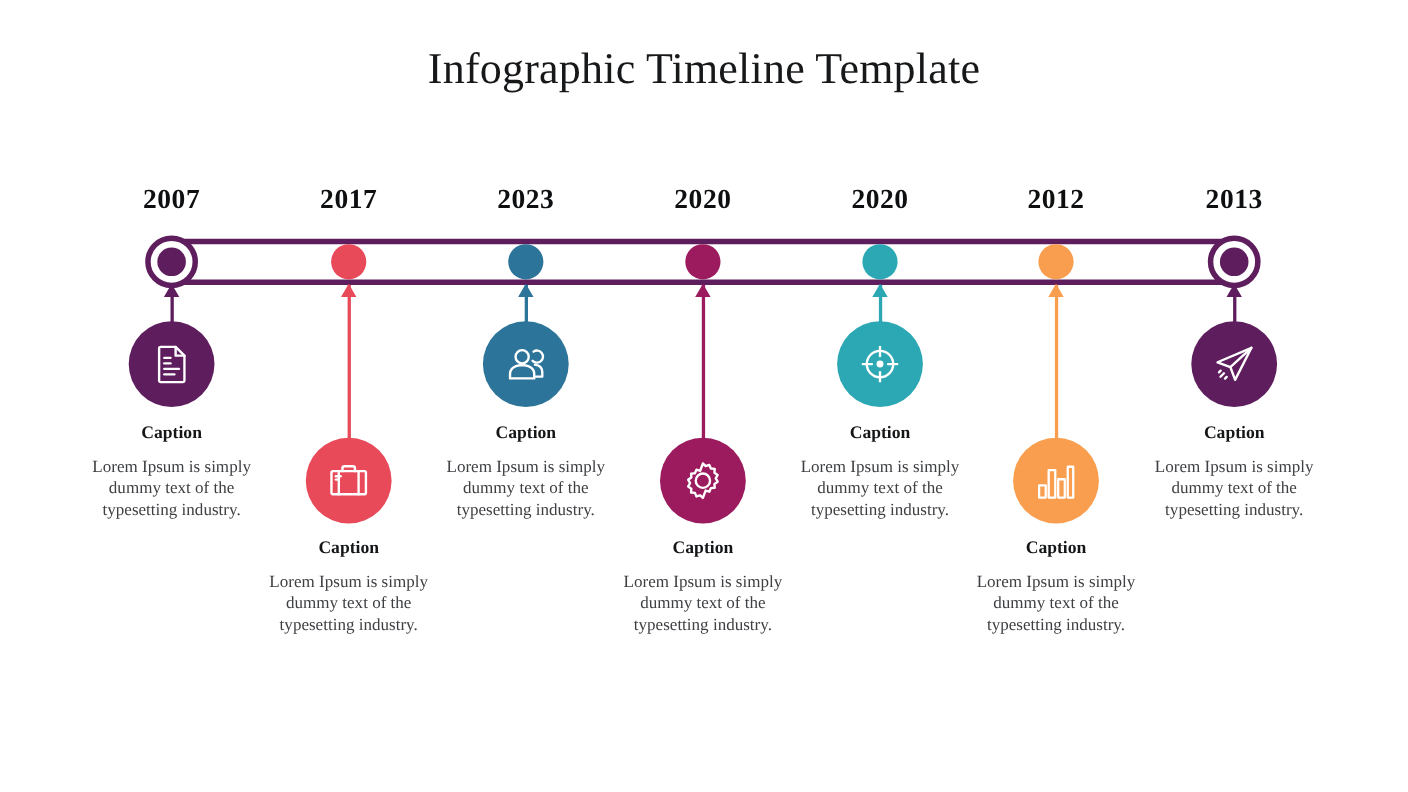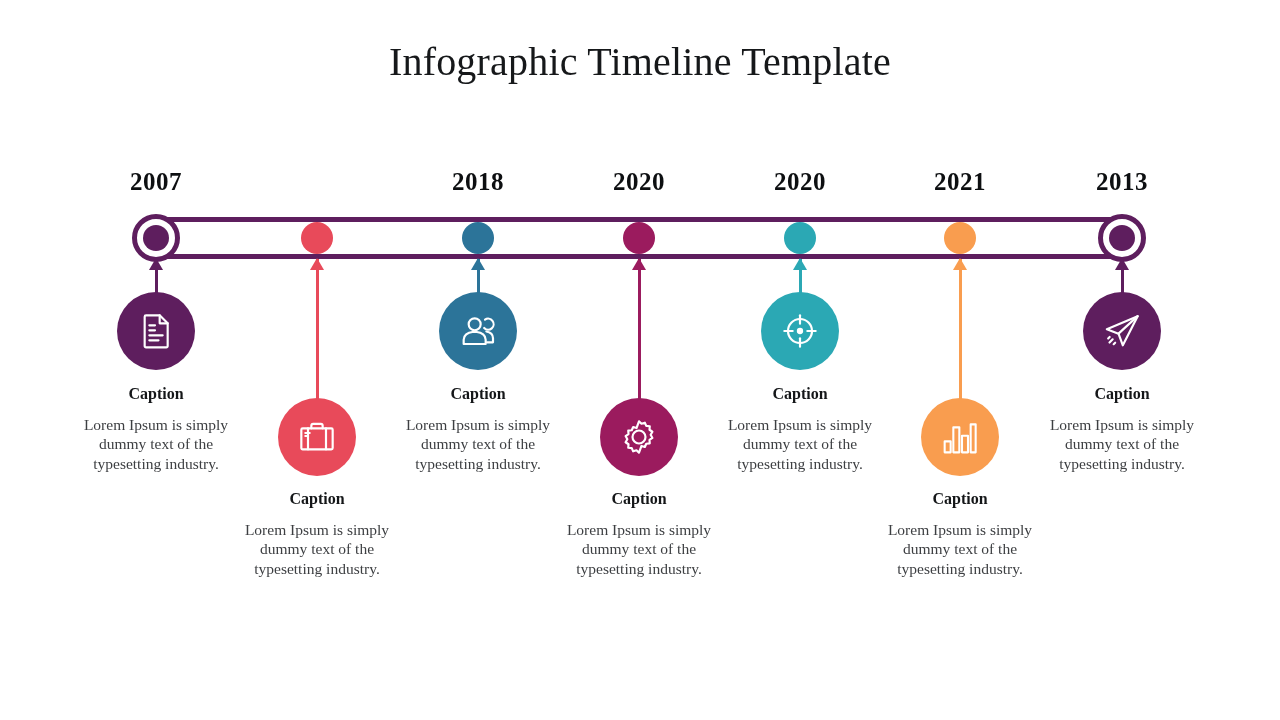--- a/index.html
+++ b/index.html
@@ -218,20 +218,21 @@
     </svg>
           </span>
     </div>
 
     <div class="caption-block">
       <div class="caption-title">Caption</div>
       <div class="caption-body">Lorem Ipsum is simply dummy text of the typesetting industry.</div>
     </div>
   </div>
       <div class="node" style="--cx: 317px; --c: #E84A5A; --circle-top: 398px; --caption-top: 490px; --arrow-top: 259px; --arrow-h: 140px;">
+    <div class="year">2017</div>
 
     <div class="dot"></div>
 
     <div class="arrow"></div>
 
     <div class="icon-circle">
       <span>
             <svg viewBox="0 0 24 24" fill="none" stroke="#ffffff" stroke-width="1.3" stroke-linecap="round" stroke-linejoin="round">
       <rect x="2.6" y="6.8" width="18.8" height="12.6" rx="0.8"></rect>
       <path d="M8.6 6.8V5.2c0-.6.5-1.1 1.1-1.1h4.6c.6 0 1.1.5 1.1 1.1v1.6"></path>
@@ -242,21 +243,21 @@
     </svg>
           </span>
     </div>
 
     <div class="caption-block">
       <div class="caption-title">Caption</div>
       <div class="caption-body">Lorem Ipsum is simply dummy text of the typesetting industry.</div>
     </div>
   </div>
       <div class="node" style="--cx: 478px; --c: #2C7499; --circle-top: 292px; --caption-top: 385px; --arrow-top: 259px; --arrow-h: 34px;">
-    <div class="year">2018</div>
+    <div class="year">2023</div>
 
     <div class="dot"></div>
 
     <div class="arrow"></div>
 
     <div class="icon-circle">
       <span>
             <svg viewBox="0 0 24 24" fill="none" stroke="#ffffff" stroke-width="1.3" stroke-linecap="round" stroke-linejoin="round">
       <path d="M16.2 5.2a3.3 3.3 0 1 1-.5 5"></path>
       <path d="M17 12.3c2.4.4 4 2 4 4.1v2.4h-3.6"></path>
@@ -311,21 +312,21 @@
     </svg>
           </span>
     </div>
 
     <div class="caption-block">
       <div class="caption-title">Caption</div>
       <div class="caption-body">Lorem Ipsum is simply dummy text of the typesetting industry.</div>
     </div>
   </div>
       <div class="node" style="--cx: 960px; --c: #F99D4F; --circle-top: 398px; --caption-top: 490px; --arrow-top: 259px; --arrow-h: 140px;">
-    <div class="year">2021</div>
+    <div class="year">2012</div>
 
     <div class="dot"></div>
 
     <div class="arrow"></div>
 
     <div class="icon-circle">
       <span>
             <svg viewBox="0 0 24 24" fill="none" stroke="#ffffff" stroke-width="1.25" stroke-linejoin="round">
       <rect x="2.8" y="14.6" width="3.6" height="6.6"></rect>
       <rect x="8.0" y="6.2" width="3.6" height="15.0"></rect>

